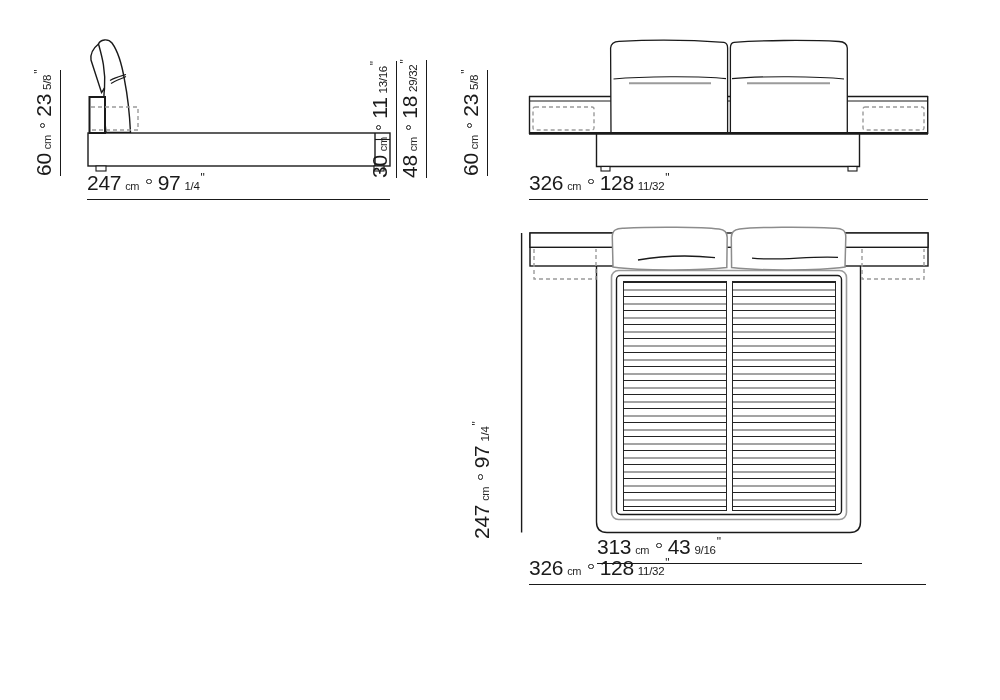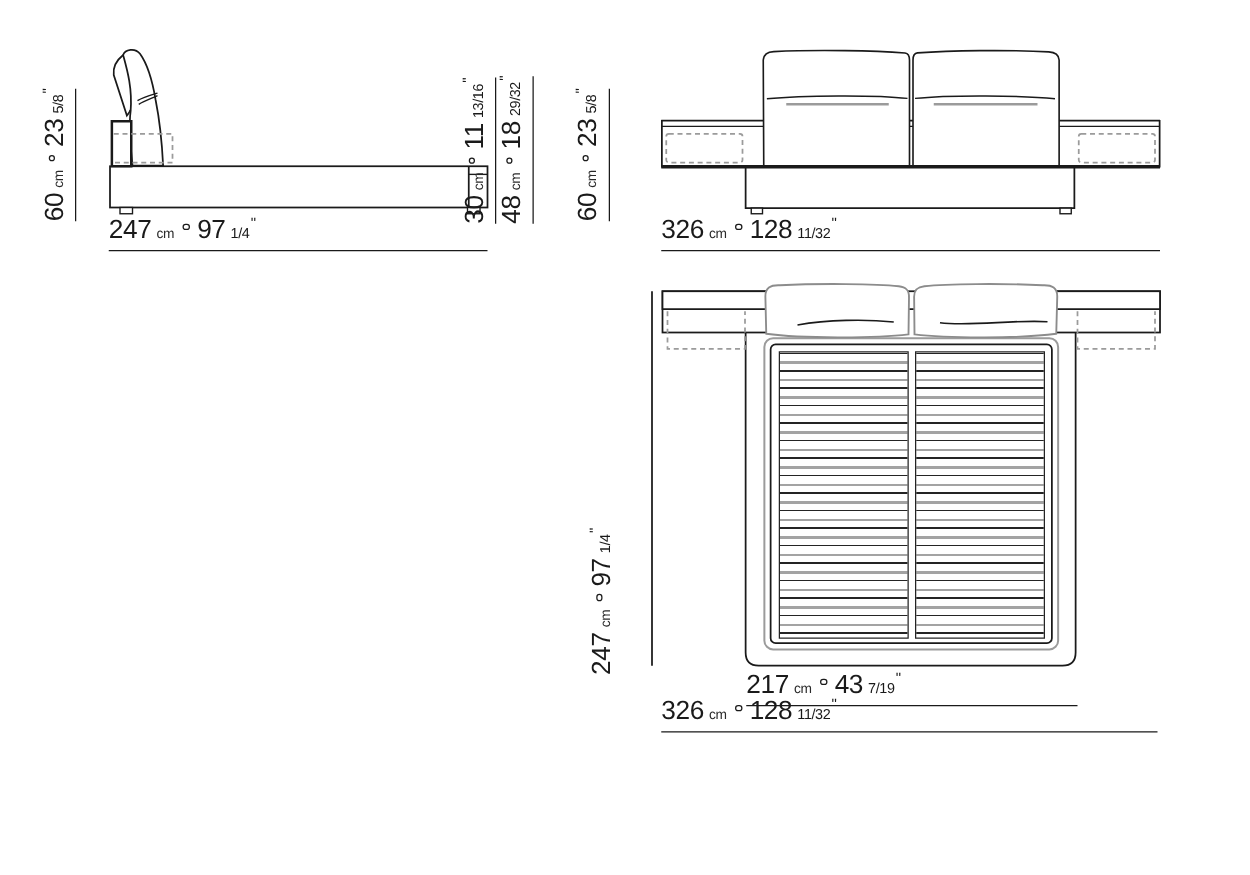--- a/index.html
+++ b/index.html
@@ -130,20 +130,20 @@
 
   <div class="dim ul rot" style="left:488px;top:143px;">
     <span class="n">60</span><span class="u">cm</span><span class="dot"></span><span class="n">23</span><span class="f">5/8</span><span class="pr">"</span>
   </div>
 
   <div class="dim rot" style="left:496px;top:509px;">
     <span class="n">247</span><span class="u">cm</span><span class="dot"></span><span class="n">97</span><span class="f">1/4</span><span class="pr">"</span>
   </div>
 
   <div class="dim ul" style="left:597px;top:531px;width:265px;">
-    <span class="n">217</span><span class="u">cm</span><span class="dot"></span><span class="n">43</span><span class="f">7/19</span><span class="pr">"</span>
+    <span class="n">313</span><span class="u">cm</span><span class="dot"></span><span class="n">43</span><span class="f">9/16</span><span class="pr">"</span>
   </div>
 
   <div class="dim ul" style="left:529px;top:552px;width:397px;">
     <span class="n">326</span><span class="u">cm</span><span class="dot"></span><span class="n">128</span><span class="f">11/32</span><span class="pr">"</span>
   </div>
 
 </div>
 
 </body></html>

